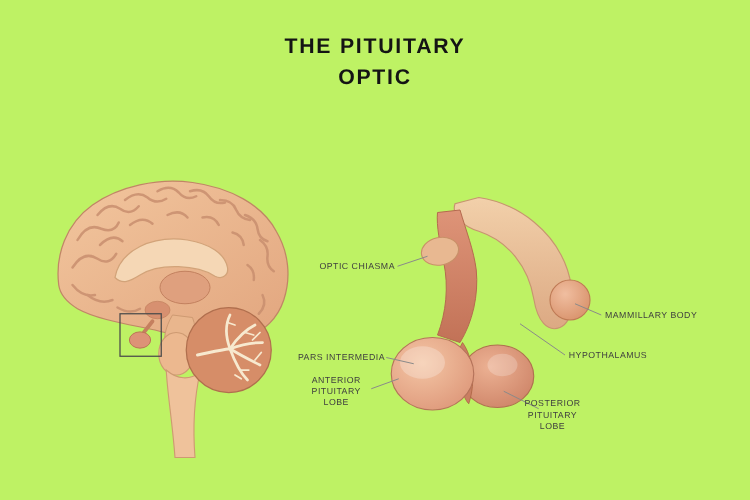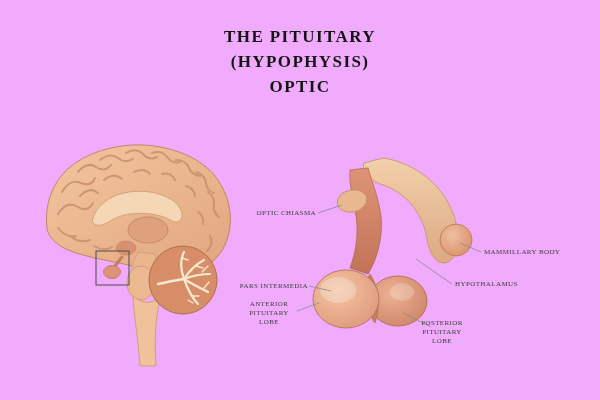--- a/index.html
+++ b/index.html
@@ -1,39 +1,38 @@
 <!DOCTYPE html>
 <html><head>
 <meta charset="utf-8">
 <style>
   html,body{margin:0;padding:0;background:#fff;}
   #canvas{
-    position:relative;width:600px;height:400px;background:#f0abfc;overflow:hidden;
-    font-family:Liberation Serif, serif;
+    position:relative;width:600px;height:400px;background:#bef264;overflow:hidden;
+    font-family:Liberation Sans, sans-serif;
   }
   .title{
     position:absolute;top:24px;left:0;width:600px;text-align:center;
     font-weight:bold;font-size:17px;line-height:25px;letter-spacing:1.4px;color:#141414;
   }
   .artwork{position:absolute;left:0;top:0;}
   .lbl{
     position:absolute;font-size:7px;line-height:9px;letter-spacing:0.4px;
     color:#3f3f3f;text-transform:uppercase;
   }
   .lbl.right{text-align:right;}
   .lbl.center{text-align:center;}
 </style>
 </head>
 <body>
 
 <div id="canvas">
 
   <div class="title">
     <div>THE PITUITARY</div>
-    <div>(HYPOPHYSIS)</div>
     <div>OPTIC</div>
   </div>
 
   <svg class="artwork" width="600" height="400" viewBox="0 0 600 400">
     <defs>
       <linearGradient id="gradBrain" x1="0" y1="0" x2="1" y2="1">
         <stop offset="0" stop-color="#F2C69E"></stop>
           <stop offset="1" stop-color="#E2A67F"></stop>
       </linearGradient>
       <linearGradient id="gradHypo" x1="0" y1="0" x2="0" y2="1">

